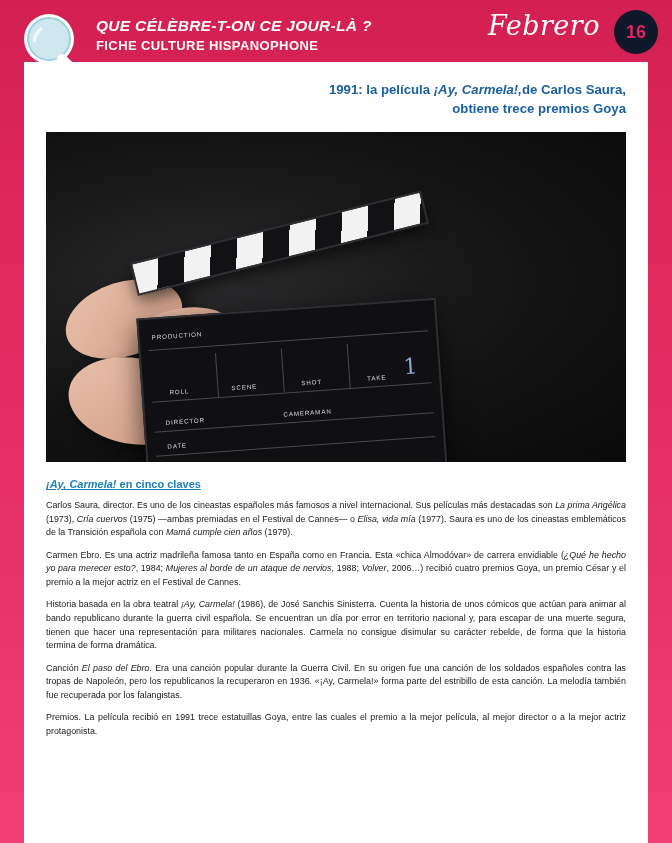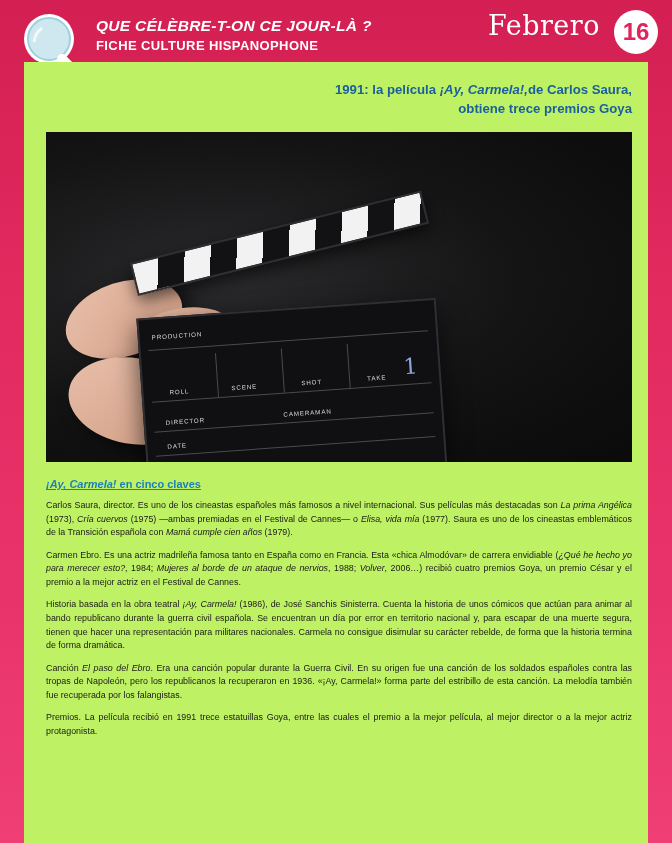--- a/index.html
+++ b/index.html
@@ -31,35 +31,35 @@
     color: #ffffff;
     font-style: italic;
   }
   .header-sub {
     font-size: 13px; font-weight: bold; letter-spacing: .4px;
     color: #ffffff; margin-top: 3px;
   }
   .month {
     position: absolute; right: 72px; top: 10px;
     font-family: "DejaVu Serif", serif;
-    font-size: 27px; color: #ffffff;
+    font-style: italic; font-size: 27px; color: #ffffff;
     letter-spacing: .5px;
   }
   .day-circle {
     position: absolute; right: 14px; top: 10px;
     width: 44px; height: 44px; border-radius: 50%;
-    background: #ffffff; color: #e0245c;
-    font-size: 24px; font-weight: bold;
+    background: #0f172a; color: #e0245c;
+    font-size: 18px; font-weight: bold;
     display: flex; align-items: center; justify-content: center;
   }
   
   .sheet {
     position: absolute; left: 24px; top: 62px; width: 624px; height: 781px;
-    background: #bef264;
-    padding: 18px 16px 0 22px;
+    background: #ffffff;
+    padding: 18px 22px 0 22px;
   }
   .article-title {
     color: #1b5f9e; 
     font-size: 13.2px; font-weight: bold;
     text-align: right; line-height: 1.45;
     margin-left: 150px;
   }
   .article-title .ital { font-style: italic; }
   
   .photo {

